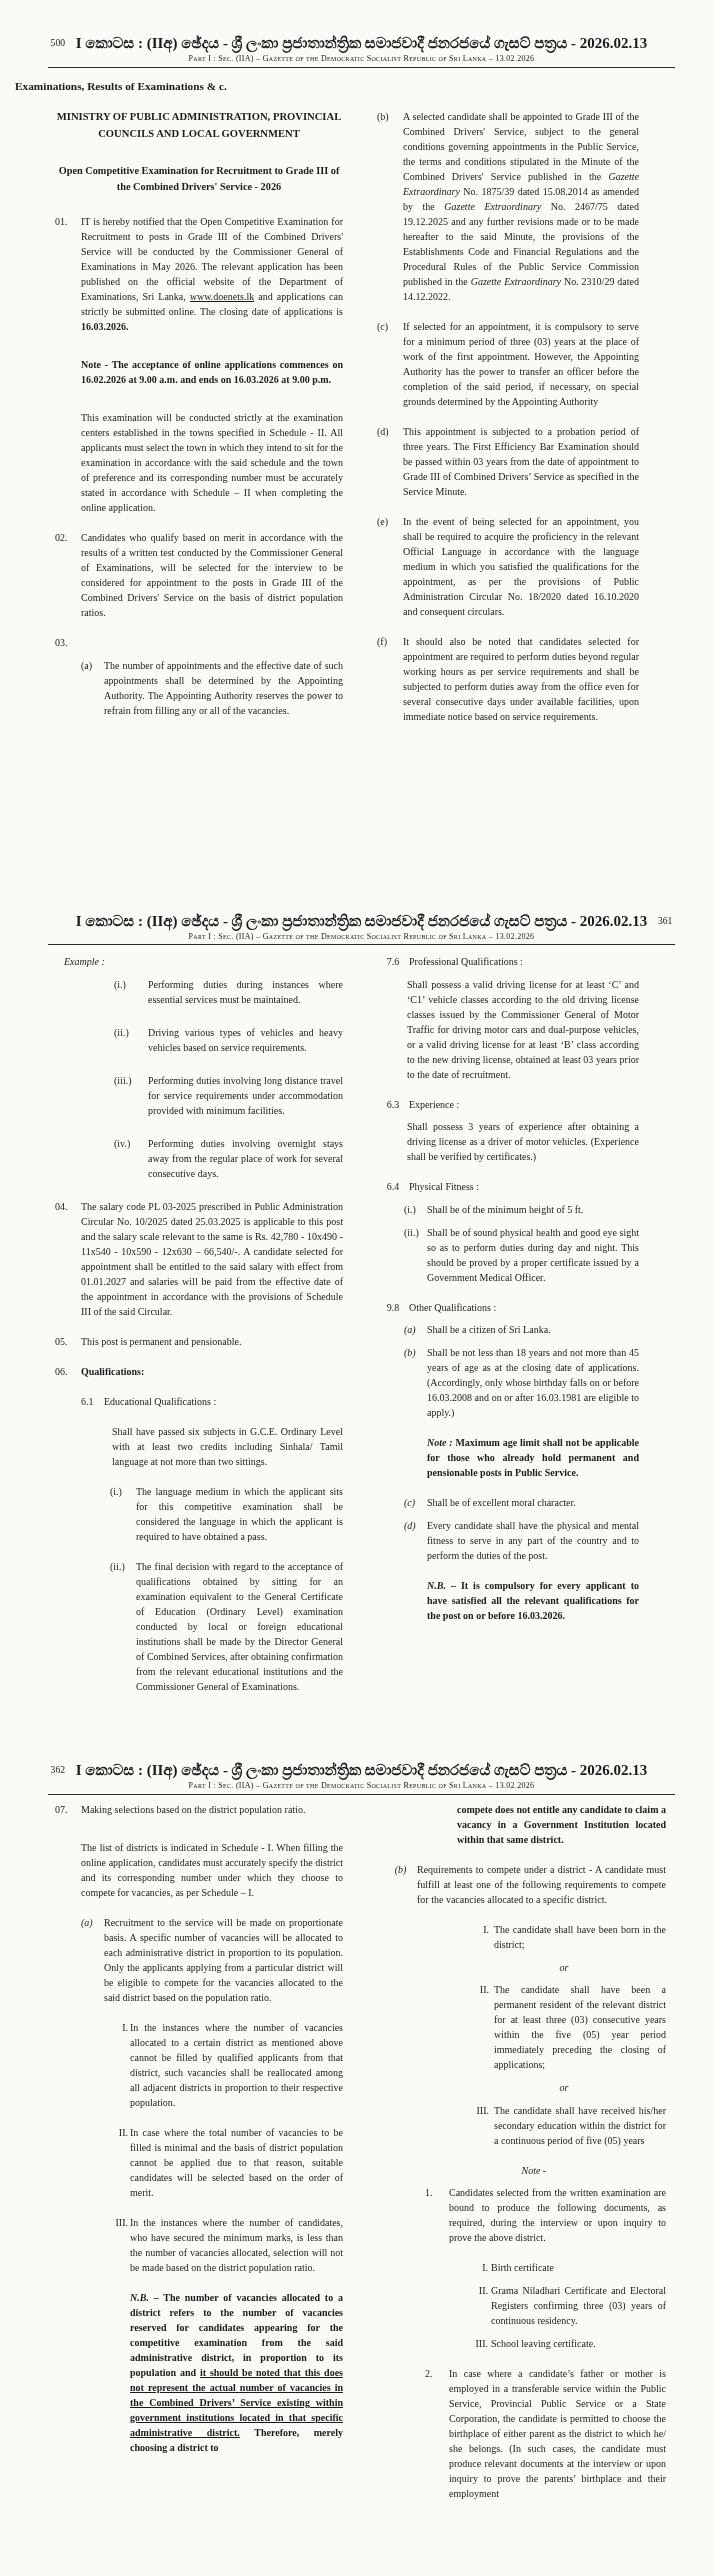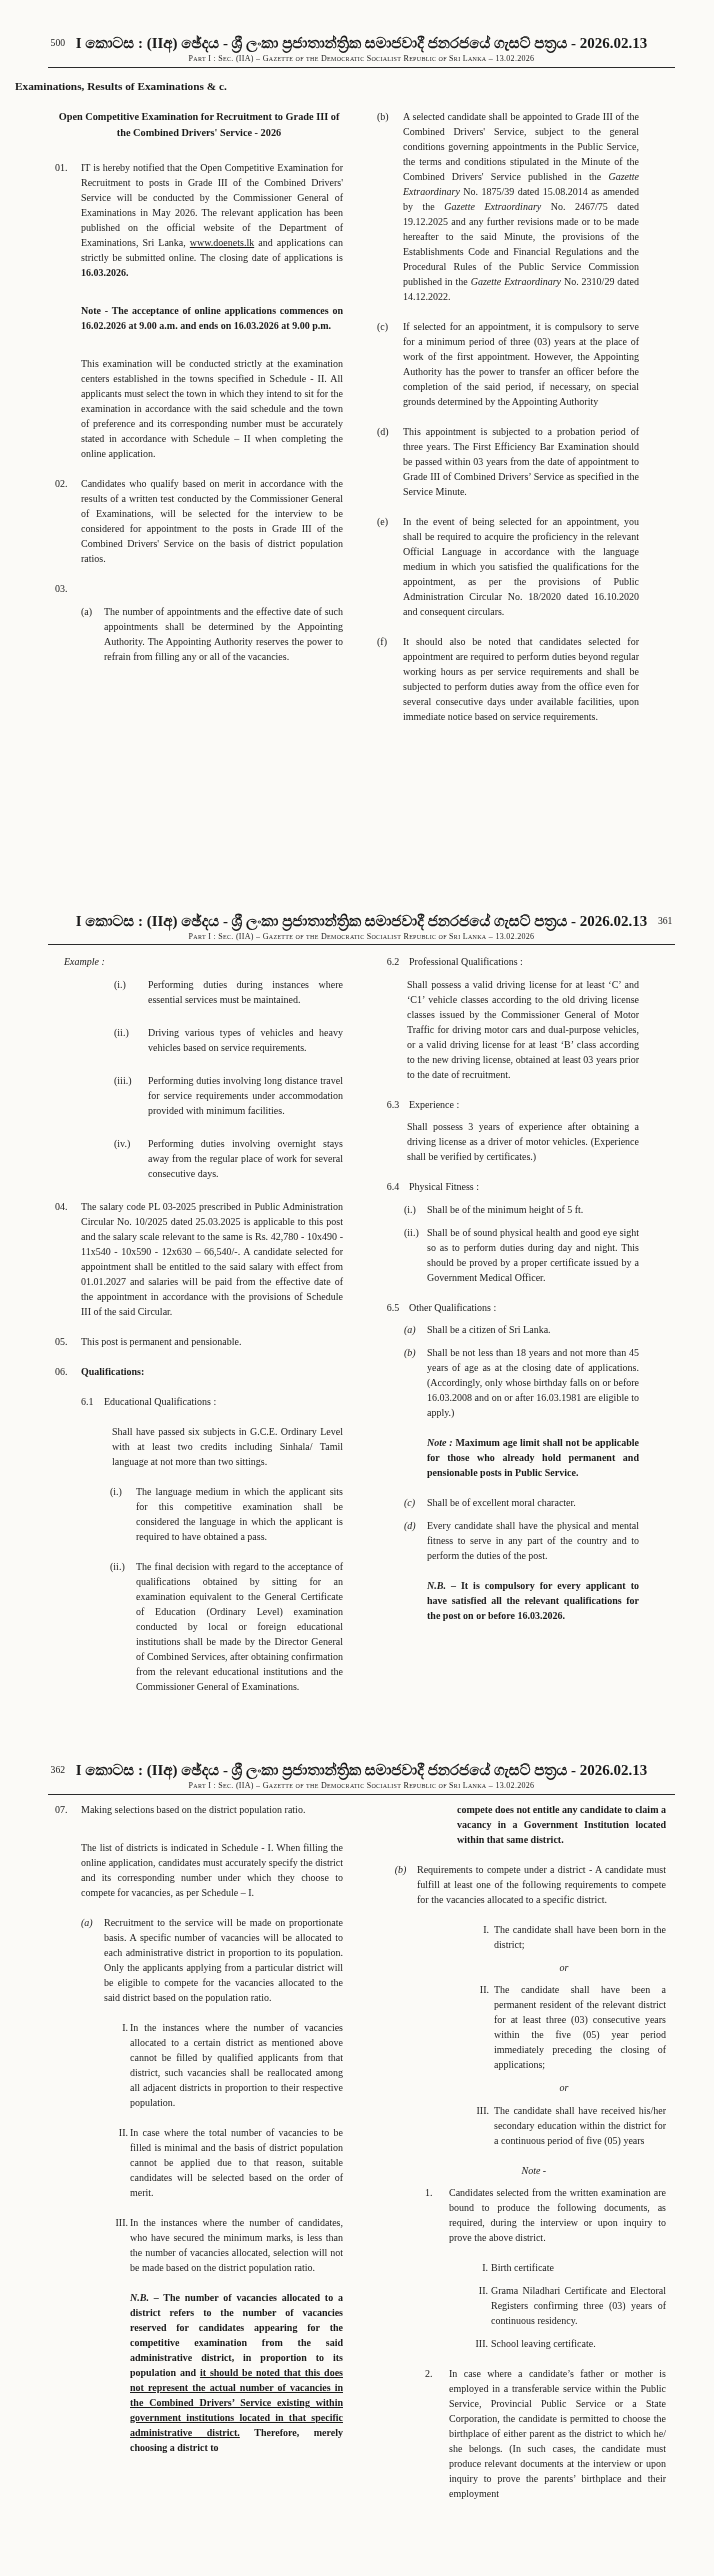--- a/index.html
+++ b/index.html
@@ -65,20 +65,21 @@
 <div id="doc">
     <div class="page" id="p360">
       <div class="hdr">
         <span class="pgnum side-left">500</span>
         <div class="hline-si">I කොටස : (IIඅ) ඡේදය - ශ්‍රී ලංකා ප්‍රජාතාන්ත්‍රික සමාජවාදී ජනරජයේ ගැසට් පත්‍රය - 2026.02.13</div>
         <div class="hline-en">Part I : Sec. (IIA) – Gazette of the Democratic Socialist Republic of Sri Lanka – 13.02.2026</div>
         <div class="rule"></div>
       </div>
       <div class="doc-title">Examinations, Results of Examinations &amp; c.</div>
       <div class="col col-l">
+        <div class="blk center-h h-min"><span>MINISTRY OF PUBLIC ADMINISTRATION, PROVINCIAL COUNCILS AND LOCAL GOVERNMENT</span></div>
         <div class="blk center-h h-sub"><span>Open Competitive Examination for Recruitment to Grade III of the Combined Drivers' Service - 2026</span></div>
         <div class="blk k-num0"><span class="num">01.</span><span>IT is hereby notified that the Open Competitive Examination for Recruitment to posts in Grade III of the Combined Drivers' Service will be conducted by the Commissioner General of Examinations in May 2026. The relevant application has been published on the official website of the Department of Examinations, Sri Lanka, </span><span class="u">www.doenets.lk</span><span> and applications can strictly be submitted online. The closing date of applications is </span><span class="b ">16.03.2026.</span></div>
         <div class="blk k-t40 b"><span>Note - The acceptance of online applications commences on 16.02.2026 at 9.00 a.m. and ends on 16.03.2026 at 9.00 p.m.</span></div>
         <div class="blk k-t40"><span>This examination will be conducted strictly at the examination centers established in the towns specified in Schedule - II. All applicants must select the town in which they intend to sit for the examination in accordance with the said schedule and the town of preference and its corresponding number must be accurately stated in accordance with Schedule – II when completing the online application.</span></div>
         <div class="blk k-num0"><span class="num">02.</span><span>Candidates who qualify based on merit in accordance with the results of a written test conducted by the Commissioner General of Examinations, will be selected for the interview to be considered for appointment to the posts in Grade III of the Combined Drivers' Service on the basis of district population ratios.</span></div>
         <div class="blk k-num0 slim"><span class="num">03.</span><span></span></div>
         <div class="blk k-sub"><span class="num">(a)</span><span>The number of appointments and the effective date of such appointments shall be determined by the Appointing Authority. The Appointing Authority reserves the power to refrain from filling any or all of the vacancies.</span></div>
       </div>
       <div class="col col-r">
         <div class="blk k-num0"><span class="num">(b)</span><span>A selected candidate shall be appointed to Grade III of the Combined Drivers' Service, subject to the general conditions governing appointments in the Public Service, the terms and conditions stipulated in the Minute of the Combined Drivers' Service published in the </span><span class="i ">Gazette Extraordinary</span><span> No. 1875/39 dated 15.08.2014 as amended by the </span><span class="i ">Gazette Extraordinary</span><span> No. 2467/75 dated 19.12.2025 and any further revisions made or to be made hereafter to the said Minute, the provisions of the Establishments Code and Financial Regulations and the Procedural Rules of the Public Service Commission published in the </span><span class="i ">Gazette Extraordinary</span><span> No. 2310/29 dated 14.12.2022.</span></div>
@@ -103,28 +104,28 @@
         <div class="blk k-ex"><span class="num">(iv.)</span><span>Performing duties involving overnight stays away from the regular place of work for several consecutive days.</span></div>
         <div class="blk k-num0"><span class="num">04.</span><span>The salary code PL 03-2025 prescribed in Public Administration Circular No. 10/2025 dated 25.03.2025 is applicable to this post and the salary scale relevant to the same is Rs. 42,780 - 10x490 - 11x540 - 10x590 - 12x630 – 66,540/-. A candidate selected for appointment shall be entitled to the said salary with effect from 01.01.2027 and salaries will be paid from the effective date of the appointment in accordance with the provisions of Schedule III of the said Circular.</span></div>
         <div class="blk k-num0"><span class="num">05.</span><span>This post is permanent and pensionable.</span></div>
         <div class="blk k-num0"><span class="num">06.</span><span class="b ">Qualifications:</span></div>
         <div class="blk k-sub"><span class="num">6.1</span><span>Educational Qualifications :</span></div>
         <div class="blk k-p61"><span>Shall have passed six subjects in G.C.E. Ordinary Level with at least two credits including Sinhala/ Tamil language at not more than two sittings.</span></div>
         <div class="blk k-i61"><span class="num">(i.)</span><span>The language medium in which the applicant sits for this competitive examination shall be considered the language in which the applicant is required to have obtained a pass.</span></div>
         <div class="blk k-i61"><span class="num">(ii.)</span><span>The final decision with regard to the acceptance of qualifications obtained by sitting for an examination equivalent to the General Certificate of Education (Ordinary Level) examination conducted by local or foreign educational institutions shall be made by the Director General of Combined Services, after obtaining confirmation from the relevant educational institutions and the Commissioner General of Examinations.</span></div>
       </div>
       <div class="col col-r">
-        <div class="blk k-rn slim"><span class="num">6.2</span><span>Professional Qualifications :</span></div>
+        <div class="blk k-rn slim"><span class="num">7.6</span><span>Professional Qualifications :</span></div>
         <div class="blk k-rt"><span>Shall possess a valid driving license for at least ‘C’ and ‘C1’ vehicle classes according to the old driving license classes issued by the Commissioner General of Motor Traffic for driving motor cars and dual-purpose vehicles, or a valid driving license for at least ‘B’ class according to the new driving license, obtained at least 03 years prior to the date of recruitment.</span></div>
         <div class="blk k-rn slim"><span class="num">6.3</span><span>Experience :</span></div>
         <div class="blk k-rt"><span>Shall possess 3 years of experience after obtaining a driving license as a driver of motor vehicles. (Experience shall be verified by certificates.)</span></div>
         <div class="blk k-rn slim"><span class="num">6.4</span><span>Physical Fitness :</span></div>
         <div class="blk k-ri slim"><span class="num">(i.)</span><span>Shall be of the minimum height of 5 ft.</span></div>
         <div class="blk k-ri"><span class="num">(ii.)</span><span>Shall be of sound physical health and good eye sight so as to perform duties during day and night. This should be proved by a proper certificate issued by a Government Medical Officer.</span></div>
-        <div class="blk k-rn slim"><span class="num">6.5</span><span>Other Qualifications :</span></div>
+        <div class="blk k-rn slim"><span class="num">9.8</span><span>Other Qualifications :</span></div>
         <div class="blk k-ri slim"><span class="num i">(a)</span><span>Shall be a citizen of Sri Lanka.</span></div>
         <div class="blk k-ri"><span class="num i">(b)</span><span>Shall be not less than 18 years and not more than 45 years of age as at the closing date of applications. (Accordingly, only whose birthday falls on or before 16.03.2008 and on or after 16.03.1981 are eligible to apply.)</span></div>
         <div class="blk k-rnote"><span class="b i ">Note :</span><span class="b "> Maximum age limit shall not be applicable for those who already hold permanent and pensionable posts in Public Service.</span></div>
         <div class="blk k-ri slim"><span class="num i">(c)</span><span>Shall be of excellent moral character.</span></div>
         <div class="blk k-ri"><span class="num i">(d)</span><span>Every candidate shall have the physical and mental fitness to serve in any part of the country and to perform the duties of the post.</span></div>
         <div class="blk k-rnote"><span class="b i ">N.B.</span><span class="b "> – It is compulsory for every applicant to have satisfied all the relevant qualifications for the post on or before 16.03.2026.</span></div>
       </div>
     </div>
     <div class="page" id="p362">
       <div class="hdr">

